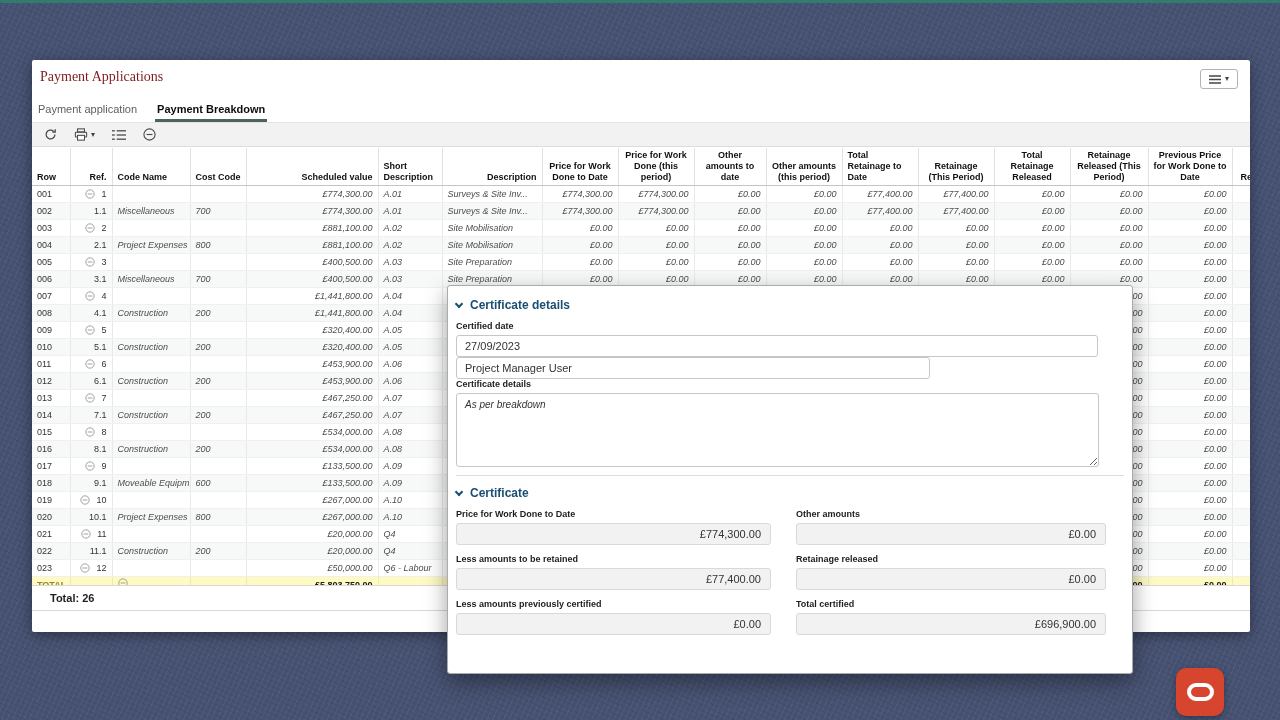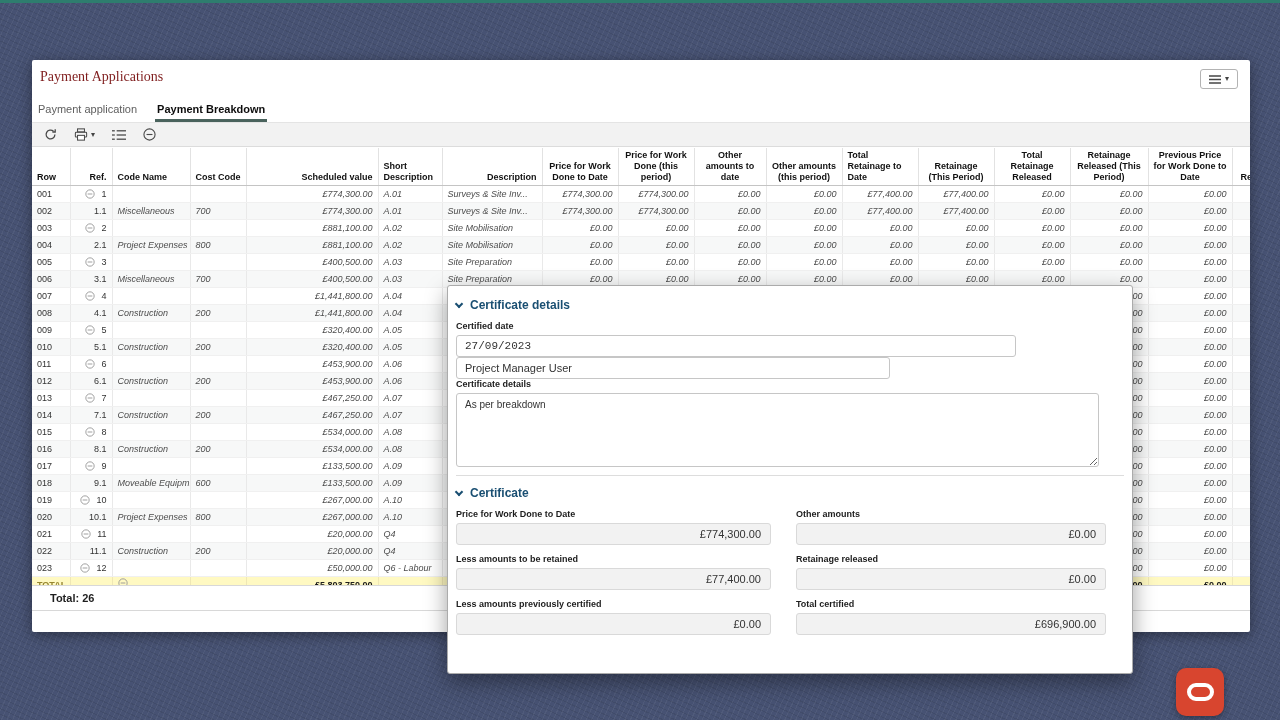--- a/index.html
+++ b/index.html
@@ -77,25 +77,25 @@
     box-shadow:0 8px 22px rgba(0,0,0,.38); padding:10px 8px 8px; z-index:10;
   }
   .section-header { display:flex; align-items:center; gap:8px; font-size:12px; font-weight:bold; color:#1a4f72; margin:2px 0 9px; cursor:pointer; }
   .chev { width:6px; height:6px; border-right:2px solid #1a4f72; border-bottom:2px solid #1a4f72; transform:rotate(45deg); margin-top:-3px; flex:0 0 auto; }
   .field { }
   .field label, .cert-field label { display:block; font-size:9px; font-weight:bold; color:#1d1d1d; margin-bottom:4px; }
   .txt {
     height:22px; border:1px solid #c6c6c6; border-radius:3px; background:#fff;
     font-family:inherit; font-size:11px; color:#333; padding:0 8px;
   }
-  .w-date { width:560px;font-family:Liberation Mono, monospace; }
-  .w-by { width:434px; }
+  .w-date { width:642px; }
+  .w-by { width:474px; }
   .area {
     width:643px; height:74px; border:1px solid #c6c6c6; border-radius:3px;
-    font-family:inherit; font-size:10px; color:#333; padding:5px 8px; resize:both;
+    font-family:inherit; font-size:10px; color:#333; padding:5px 8px; resize:both;font-style:italic;
   }
   .divider { border-top:1px solid #ddd; margin:4px 0 10px; }
   .cert-grid { display:grid; grid-template-columns:315px 310px; column-gap:25px; row-gap:9px; }
   .amt {
     width:100%; height:22px; border:1px solid #d9d9d9; border-radius:3px;
     background:#f2f2f2; font-family:inherit; font-size:11px; color:#333;
     text-align:right; padding:0 9px;
   }
 
   

